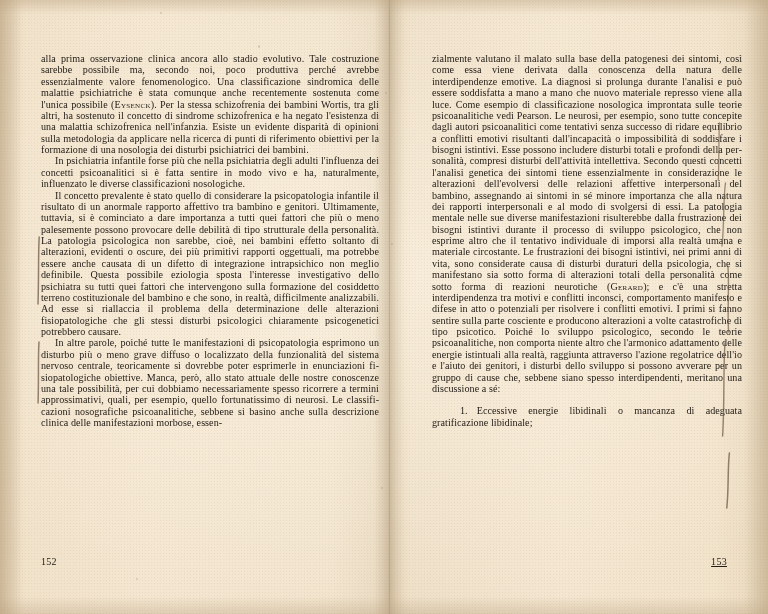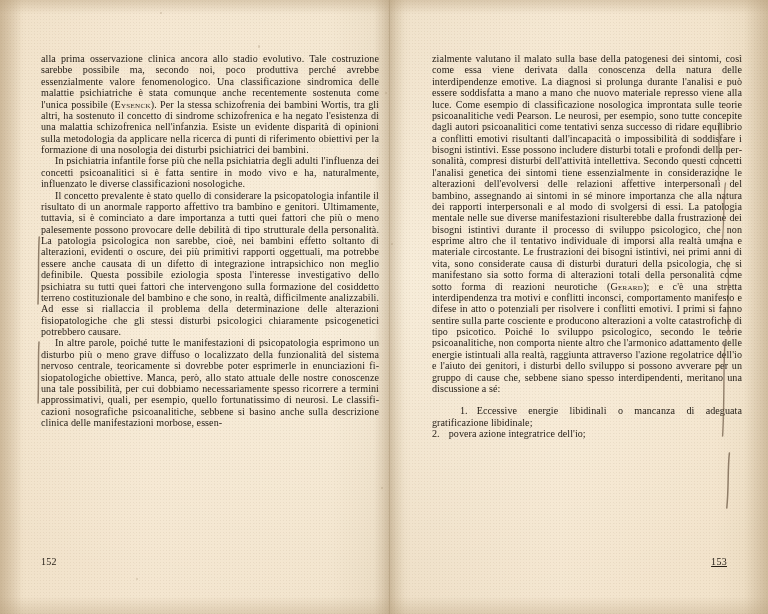--- a/index.html
+++ b/index.html
@@ -176,21 +176,20 @@
     <p>Il concetto prevalente è stato quello di considerare la psicopatologia infantile il risultato di un anormale rapporto affettivo tra bambino e genitori. Ultimamente, tuttavia, si è cominciato a dare importanza a tutti quei fattori che più o meno palesemente possono provocare delle debilità di tipo strutturale della personalità. La patologia psicologica non sarebbe, cioè, nei bambini effetto soltanto di alterazioni, evi­denti o oscure, dei più primitivi rapporti oggettuali, ma po­trebbe essere anche causata di un difetto di integrazione intrapsichico non meglio definibile. Questa possibile eziolo­gia sposta l'interesse investigativo dello psichiatra su tutti quei fattori che intervengono sulla formazione del cosiddet­to terreno costituzionale del bambino e che sono, in realtà, difficilmente analizzabili. Ad esse si riallaccia il problema del­la determinazione delle alterazioni fisiopatologiche che gli stessi disturbi psicologici chiaramente psicogenetici potreb­bero causare.</p>
 
     <p>In altre parole, poiché tutte le manifestazioni di psicopa­tologia esprimono un disturbo più o meno grave diffuso o localizzato della funzionalità del sistema nervoso centrale, teoricamente si dovrebbe poter esprimerle in enunciazioni fi­siopatologiche obiettive. Manca, però, allo stato attuale delle nostre conoscenze una tale possibilità, per cui dobbiamo ne­cessariamente spesso ricorrere a termini approssimativi, qua­li, per esempio, quello fortunatissimo di neurosi. Le classifi­cazioni nosografiche psicoanalitiche, sebbene si basino anche sulla descrizione clinica delle manifestazioni morbose, essen-</p>
   </div>
 
   <div class="col col-right">
     <p class="cont">zialmente valutano il malato sulla base della patogenesi dei sintomi, così come essa viene derivata dalla conoscenza della natura delle interdipendenze emotive. La diagnosi si prolun­ga durante l'analisi e può essere soddisfatta a mano a mano che nuovo materiale represso viene alla luce. Come esempio di classificazione nosologica improntata sulle teorie psico­analitiche vedi Pearson. Le neurosi, per esempio, sono tutte concepite dagli autori psicoanalitici come tentativi senza successo di ridare equilibrio a conflitti emotivi risultanti dal­l'incapacità o impossibilità di soddisfare i bisogni istintivi. Esse possono includere disturbi totali e profondi della per­sonalità, compresi disturbi dell'attività intellettiva. Secondo questi concetti l'analisi genetica dei sintomi tiene essenzial­mente in considerazione le alterazioni dell'evolversi delle re­lazioni affettive interpersonali del bambino, assegnando ai sintomi in sé minore importanza che alla natura dei rapporti interpersonali e al modo di svolgersi di essi. La patologia mentale nelle sue diverse manifestazioni risulterebbe dalla frustrazione dei bisogni istintivi durante il processo di svi­luppo psicologico, che non esprime altro che il tentativo in­dividuale di imporsi alla realtà umana e materiale circostan­te. Le frustrazioni dei bisogni istintivi, nei primi anni di vita, sono considerate causa di disturbi duraturi della psicologia, che si manifestano sia sotto forma di alterazioni totali della personalità come sotto forma di reazioni neurotiche (<span class="smallcaps">Gerard</span>); e c'è una stretta interdipendenza tra motivi e conflitti incon­sci, comportamento manifesto e difese in atto o potenziali per risolvere i conflitti emotivi. I primi si fanno sentire sulla parte cosciente e producono alterazioni a volte catastrofiche di tipo psicotico. Poiché lo sviluppo psicologico, secondo le teorie psicoanalitiche, non comporta niente altro che l'armo­nico adattamento delle energie istintuali alla realtà, raggiun­ta attraverso l'azione regolatrice dell'io e l'aiuto dei genitori, i disturbi dello sviluppo si possono avverare per un gruppo di cause che, sebbene siano spesso interdipendenti, meritano una discussione a sé:</p>
 
     <ol class="causes">
       <li class="first"><span class="num">1.</span><span class="gap2"></span>Eccessive energie libidinali o mancanza di adeguata gratificazione libidinale;</li>
-      <li><span class="num">2.</span><span class="gap2"></span>povera azione integratrice dell'io;</li>
     </ol>
 
   </div>
 
   <div class="folio folio-left">152</div>
   <div class="folio folio-right">153</div>
 
   <div class="margin-mark" style="left:35px; top:236px;">
     <svg width="10" height="70" viewBox="0 0 10 70">
       <path d="M4.2 1 C3.2 18, 3.9 40, 3.0 68" stroke="#6a5641" stroke-width="1.5" fill="none" stroke-linecap="round" opacity="0.72"></path>

